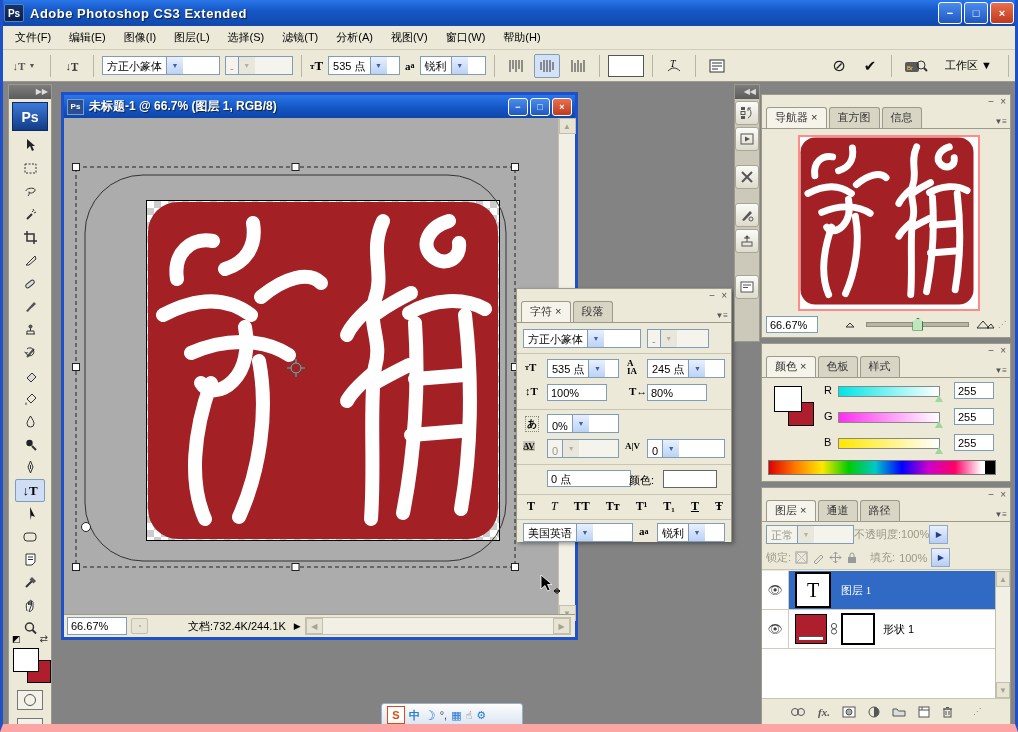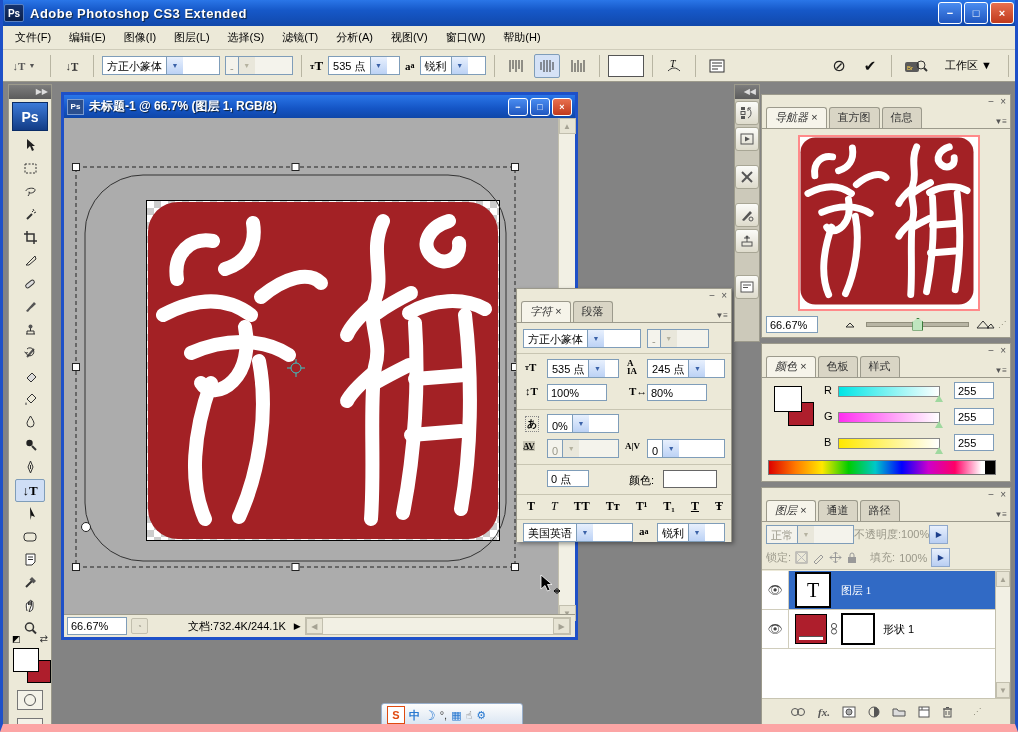--- a/index.html
+++ b/index.html
@@ -51,21 +51,21 @@
   .statusbar{left:0px;bottom:0px;width:511px;height:22px;background:#ece9d8;border-top:1px solid #9c9a8c;display:flex;align-items:center;font-size:11px;}
   .zoombox{width:52px;height:16px;background:#fff;border:1px solid #7f9db9;margin-left:3px;padding:0 3px;line-height:16px;}
   .hsb{height:16px;background:#f2f0e4;border:1px solid #c2bfae;display:flex;align-items:center;justify-content:space-between;flex:1;margin:0 4px;}
   .sbarrow{width:15px;height:14px;background:#e7e4d4;border:1px solid #c2bfae;color:#a5a293;font-size:8px;display:flex;align-items:center;justify-content:center;}
   .vsb{position:absolute;right:0;top:23px;width:16px;height:503px;background:#f2f0e4;border-left:1px solid #c2bfae;display:flex;flex-direction:column;justify-content:space-between;align-items:center;}
   
   .panel{background:#ece9d8;border:1px solid #9c9a8c;box-sizing:border-box;}
   .phead{height:13px;display:flex;justify-content:flex-end;align-items:center;gap:6px;padding-right:4px;color:#555;font-size:10px;}
   .tabs{display:flex;align-items:flex-end;height:20px;padding-left:4px;gap:2px;position:relative;}
   .tab{border:1px solid #9c9a8c;border-bottom:none;border-radius:3px 3px 0 0;padding:2px 8px 3px;background:#d9d5c5;color:#333;white-space:nowrap;}
-  .tab.on{background:#f6f4ea;font-weight:normal;font-style:italic;}
+  .tab.on{background:#f6f4ea;font-weight:normal;}
   .pmenu{position:absolute;right:3px;bottom:2px;color:#555;font-size:8px;}
   .pbody{border-top:1px solid #9c9a8c;background:#ece9d8;position:relative;}
   .fieldlbl{display:inline-flex;align-items:center;justify-content:center;font-weight:bold;font-family:"Liberation Serif","DejaVu Serif",serif;}
   .spinbtn{width:17px;height:17px;background:linear-gradient(#e8f0fd,#b9cef2);border:1px solid #8fa8cc;color:#1d3f8c;font-size:8px;display:inline-flex;align-items:center;justify-content:center;}
   .graylbl{color:#9a988a;}
   .field{background:#fff;border:1px solid #7f9db9;height:17px;box-sizing:border-box;padding:0 3px;line-height:16px;}
   
   .lrow{display:flex;align-items:center;height:38px;border-bottom:1px solid #d0cdbc;background:#fff;}
   .lrow.sel{background:#316ac5;color:#fff;}
   .eyecell{width:26px;align-self:stretch;border-right:1px solid #d0cdbc;display:flex;align-items:center;justify-content:center;background:#fff;color:#444;}
@@ -472,21 +472,21 @@
         <span class="val">0</span>
           <span class="cbtn">▼</span>
       </span>
       <span class="fieldlbl abs" style="left:108px;top:118px;font-size:9px;">A|V</span>
       <span class="combo abs" style="left:130px;top:116px;width:78px;">
         <span class="val">0</span>
           <span class="cbtn">▼</span>
       </span>
       <div class="abs" style="left:0;top:141px;width:100%;border-top:1px solid #c8c5b2;"></div>
       <span class="fieldlbl abs" style="left:8px;top:149px;font-size:9px;margin-left:28px;">A͟ᵃ</span>
-      <span class="field abs" style="left:30px;top:147px;width:42px;">0 点</span>
+      <span class="field abs" style="left:30px;top:147px;width:84px;">0 点</span>
       <span class="abs" style="left:112px;top:150px;">颜色:</span>
       <span class="abs" style="left:146px;top:147px;width:52px;height:16px;background:#fff;border:1px solid #666;"></span>
       <div class="abs" style="left:0;top:171px;width:100%;border-top:1px solid #c8c5b2;"></div>
       <div class="abs" style="left:10px;top:176px;width:196px;display:flex;justify-content:space-between;font-family:'Liberation Serif',serif;font-weight:bold;font-size:12px;">
         <span>T</span>
         <span style="font-style:italic;font-weight:normal;">T</span>
         <span>TT</span>
         <span>Tᴛ</span>
         <span>T¹</span>
         <span>T₁</span>

